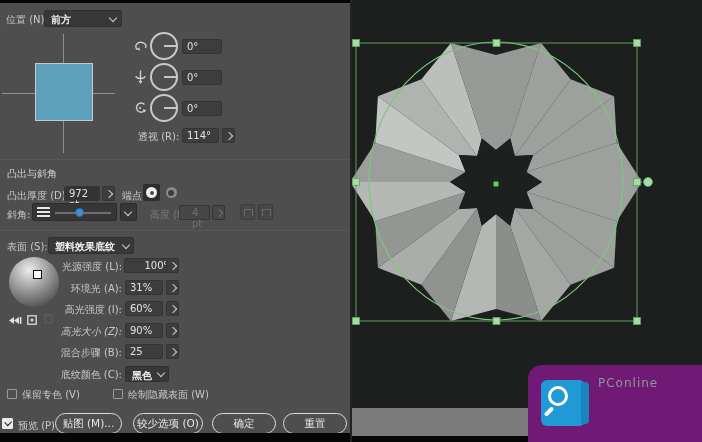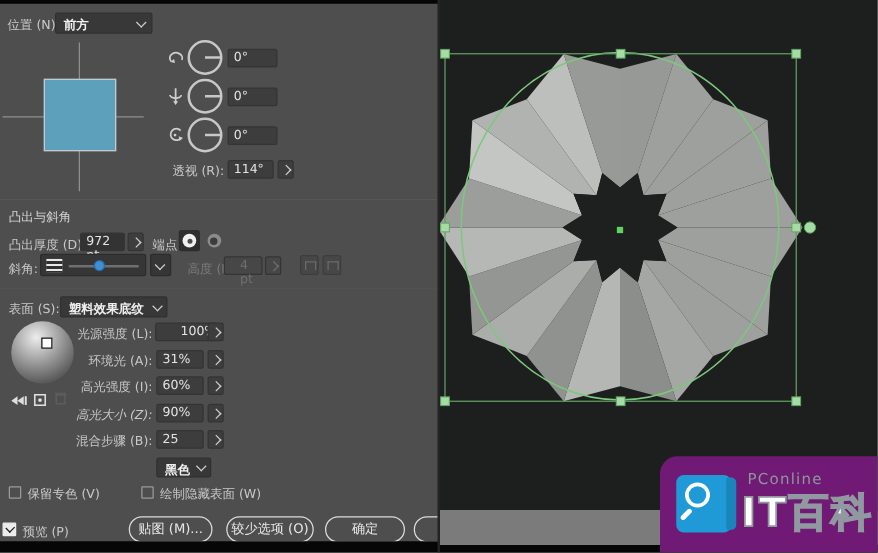--- a/index.html
+++ b/index.html
@@ -65,21 +65,21 @@
   .light-handle { position:absolute; left:33px; top:270px; width:9px; height:9px; background:#ffffff; border:1.6px solid #111; }
 
   
   .cb { position:absolute; width:10px; height:10px; border:1px solid #9b9b9b; border-radius:1px; background:transparent; }
   .cb.checked { background:#ececec; border-color:#ececec; }
   .cb.checked::after { content:""; position:absolute; left:2px; top:1px; width:5px; height:3.5px;
             border-left:1.6px solid #222; border-bottom:1.6px solid #222; transform:rotate(-45deg); }
 
   
   .pill { position:absolute; height:21px; border:1.4px solid #dcdcdc; border-radius:11px;
-          color:#e8e8e8; font-size:10.5px; text-align:center; line-height:19px; background:transparent;margin-left:48px; }
+          color:#e8e8e8; font-size:10.5px; text-align:center; line-height:19px; background:transparent; }
 
   
   #canvas { position:absolute; left:352px; top:0; width:350px; height:442px; background:#1c1f1e; }
   #canvas .graybar { position:absolute; left:0; top:408px; width:350px; height:28px; background:#7b7b7b; }
   #canvas .blackbar { position:absolute; left:0; top:436px; width:350px; height:6px; background:#060606; }
   #shape-svg { position:absolute; left:0; top:0; }
 
   
   #watermark { position:absolute; left:528px; top:365px; width:174px; height:77px; background:#701a75; border-radius:14px 0 0 0; }
   .wm-icon { position:absolute; left:13px; top:15px; width:44px; height:46px; background:#1f9ad6; border-radius:6px; }
@@ -224,20 +224,21 @@
     <div class="stepper" style="left:166px; top:301px;"></div>
 
     <div class="lbl" style="left:30px; top:325px; width:92px; text-align:right;font-style:italic;">高光大小 (Z):</div>
     <div class="val-box" style="left:125px; top:323px; width:38px; height:15px;">90%</div>
     <div class="stepper" style="left:166px; top:323px;"></div>
 
     <div class="lbl" style="left:30px; top:346px; width:92px; text-align:right;">混合步骤 (B):</div>
     <div class="val-box" style="left:125px; top:344px; width:38px; height:15px;">25</div>
     <div class="stepper" style="left:166px; top:344px;"></div>
 
+    <div class="lbl" style="left:30px; top:368px; width:92px; text-align:right;">底纹颜色 (C):</div>
     <div class="drop" style="left:125px; top:366px; width:44px; height:16px;">
       <span>黑色</span>
       <span class="chevd" style="right:4px; top:3px; position:absolute;"></span>
     </div>
 
     <div class="cb" style="left:7px; top:389px;"></div>
     <div class="lbl" style="left:22px; top:388px;">保留专色 (V)</div>
     <div class="cb" style="left:113px; top:389px;"></div>
     <div class="lbl" style="left:128px; top:388px;">绘制隐藏表面 (W)</div>
 
@@ -292,16 +293,15 @@
     <div class="blackbar"></div>
   </div>
 
   <div id="watermark">
     <div class="wm-icon">
       <span class="fold"></span>
       <span class="glass"></span>
       <span class="stem"></span>
     </div>
     <div class="wm-small">PConline</div>
-    <div class="wm-large">IT百科</div>
   </div>
 
 </div>
 
 </body></html>

